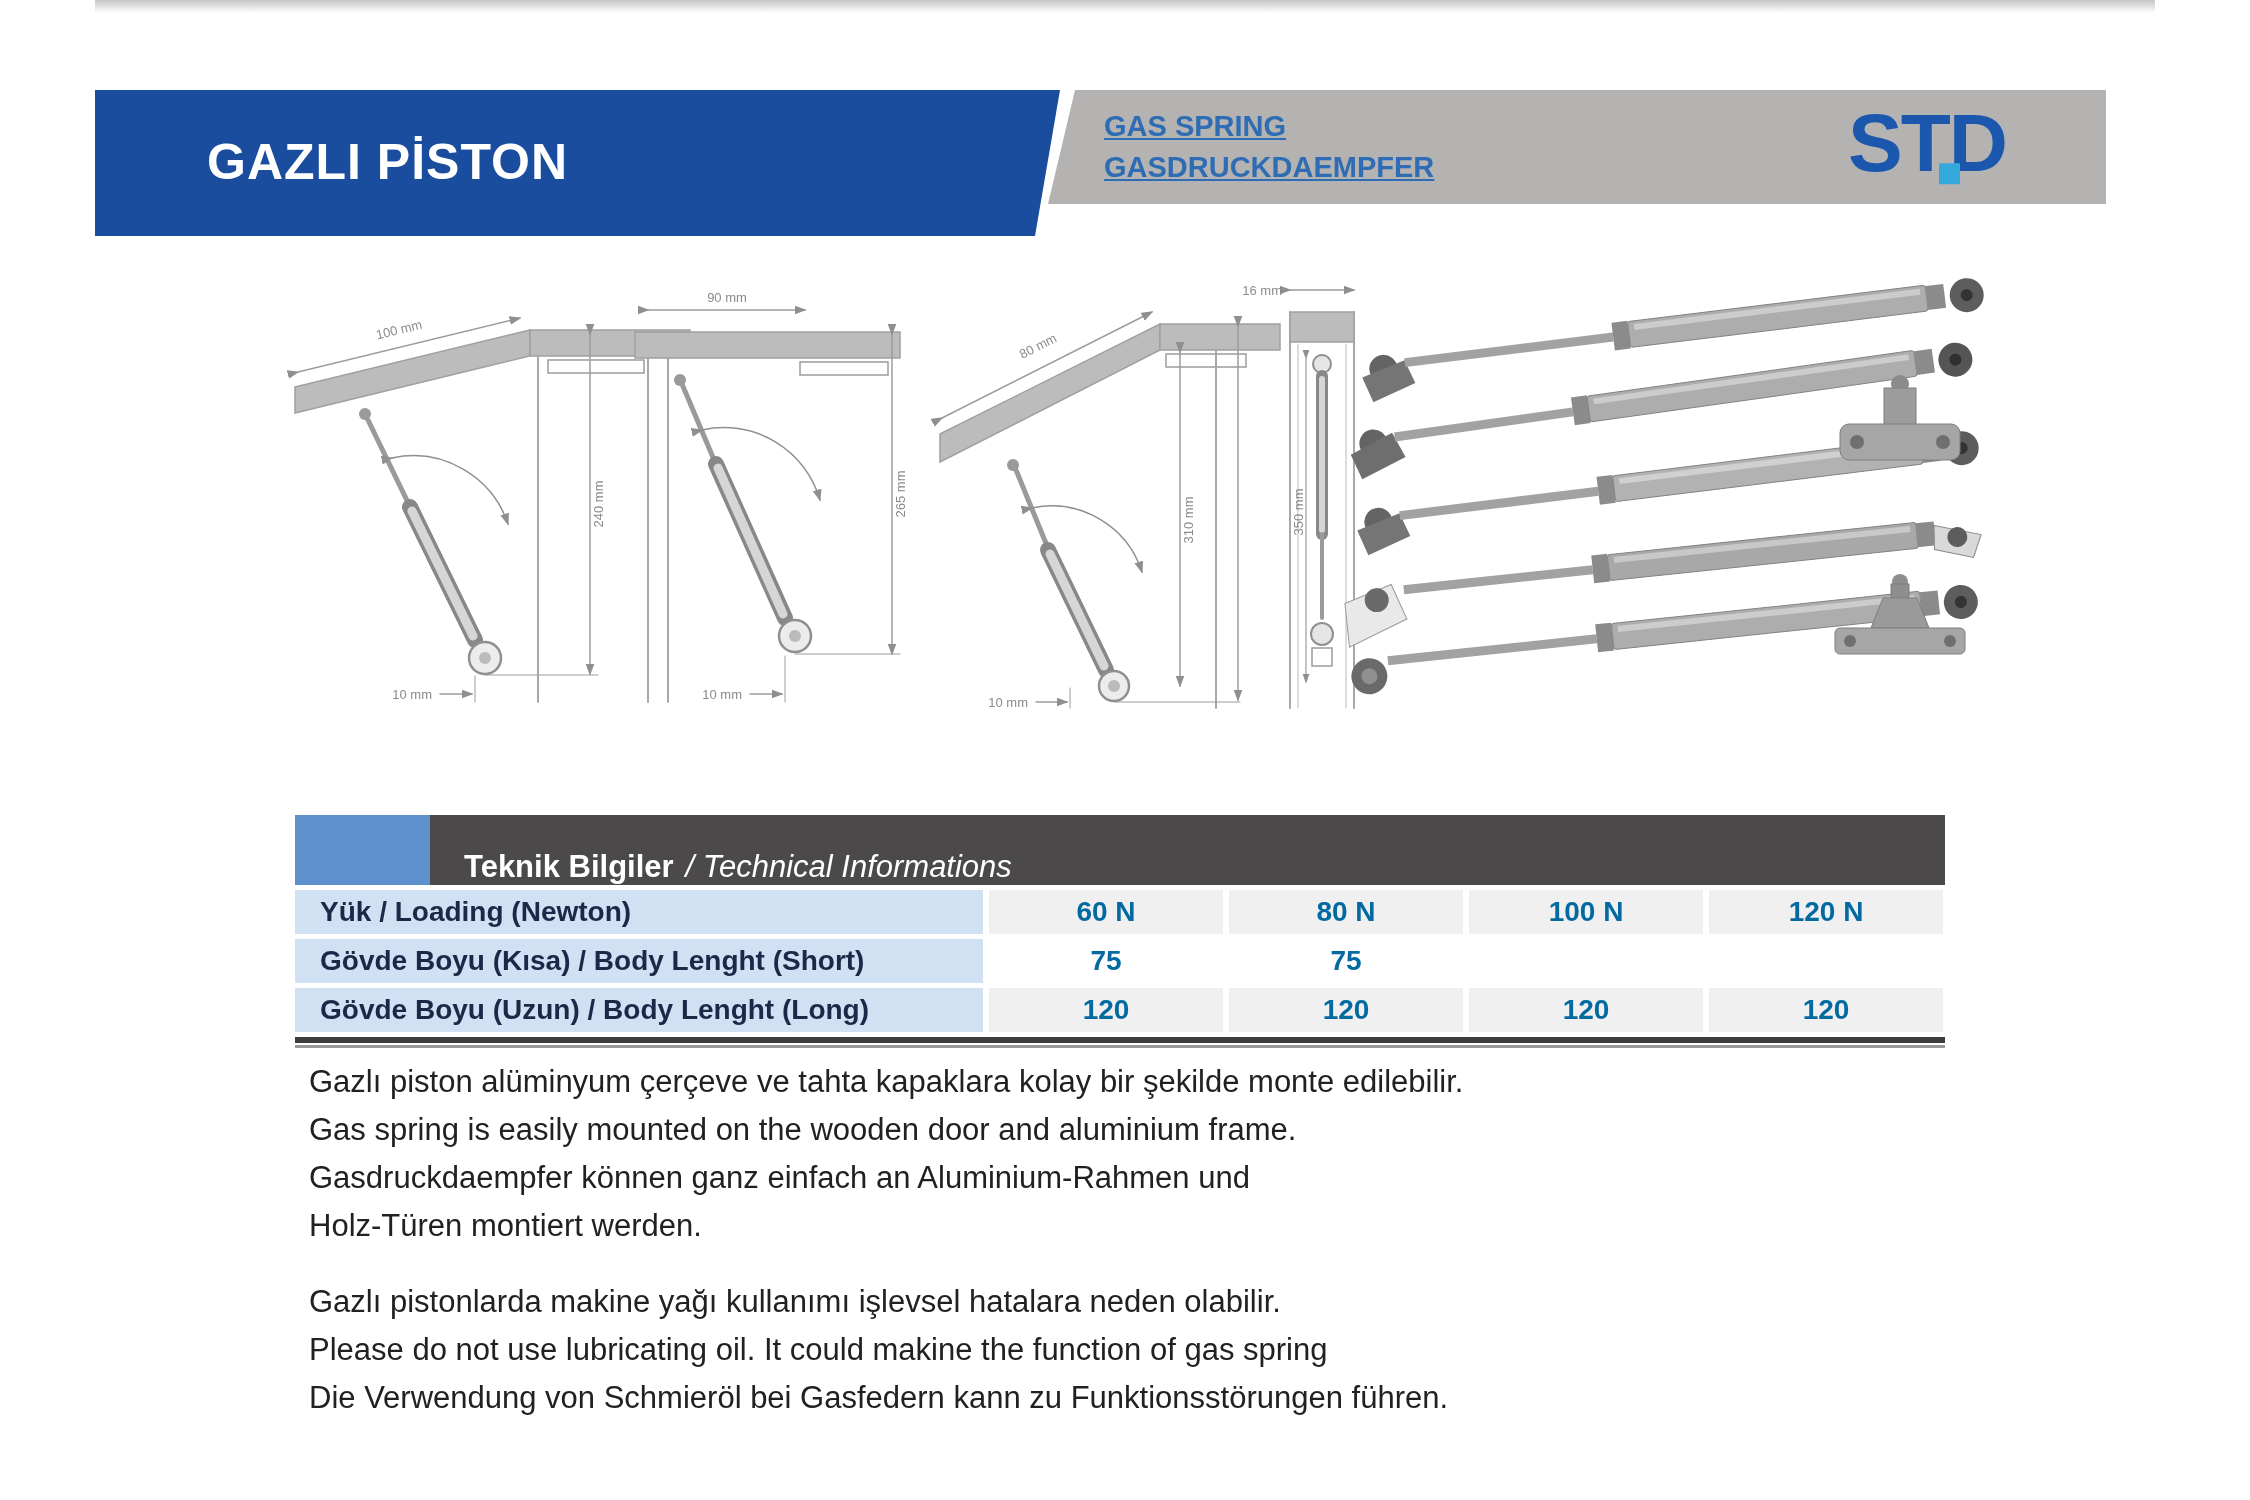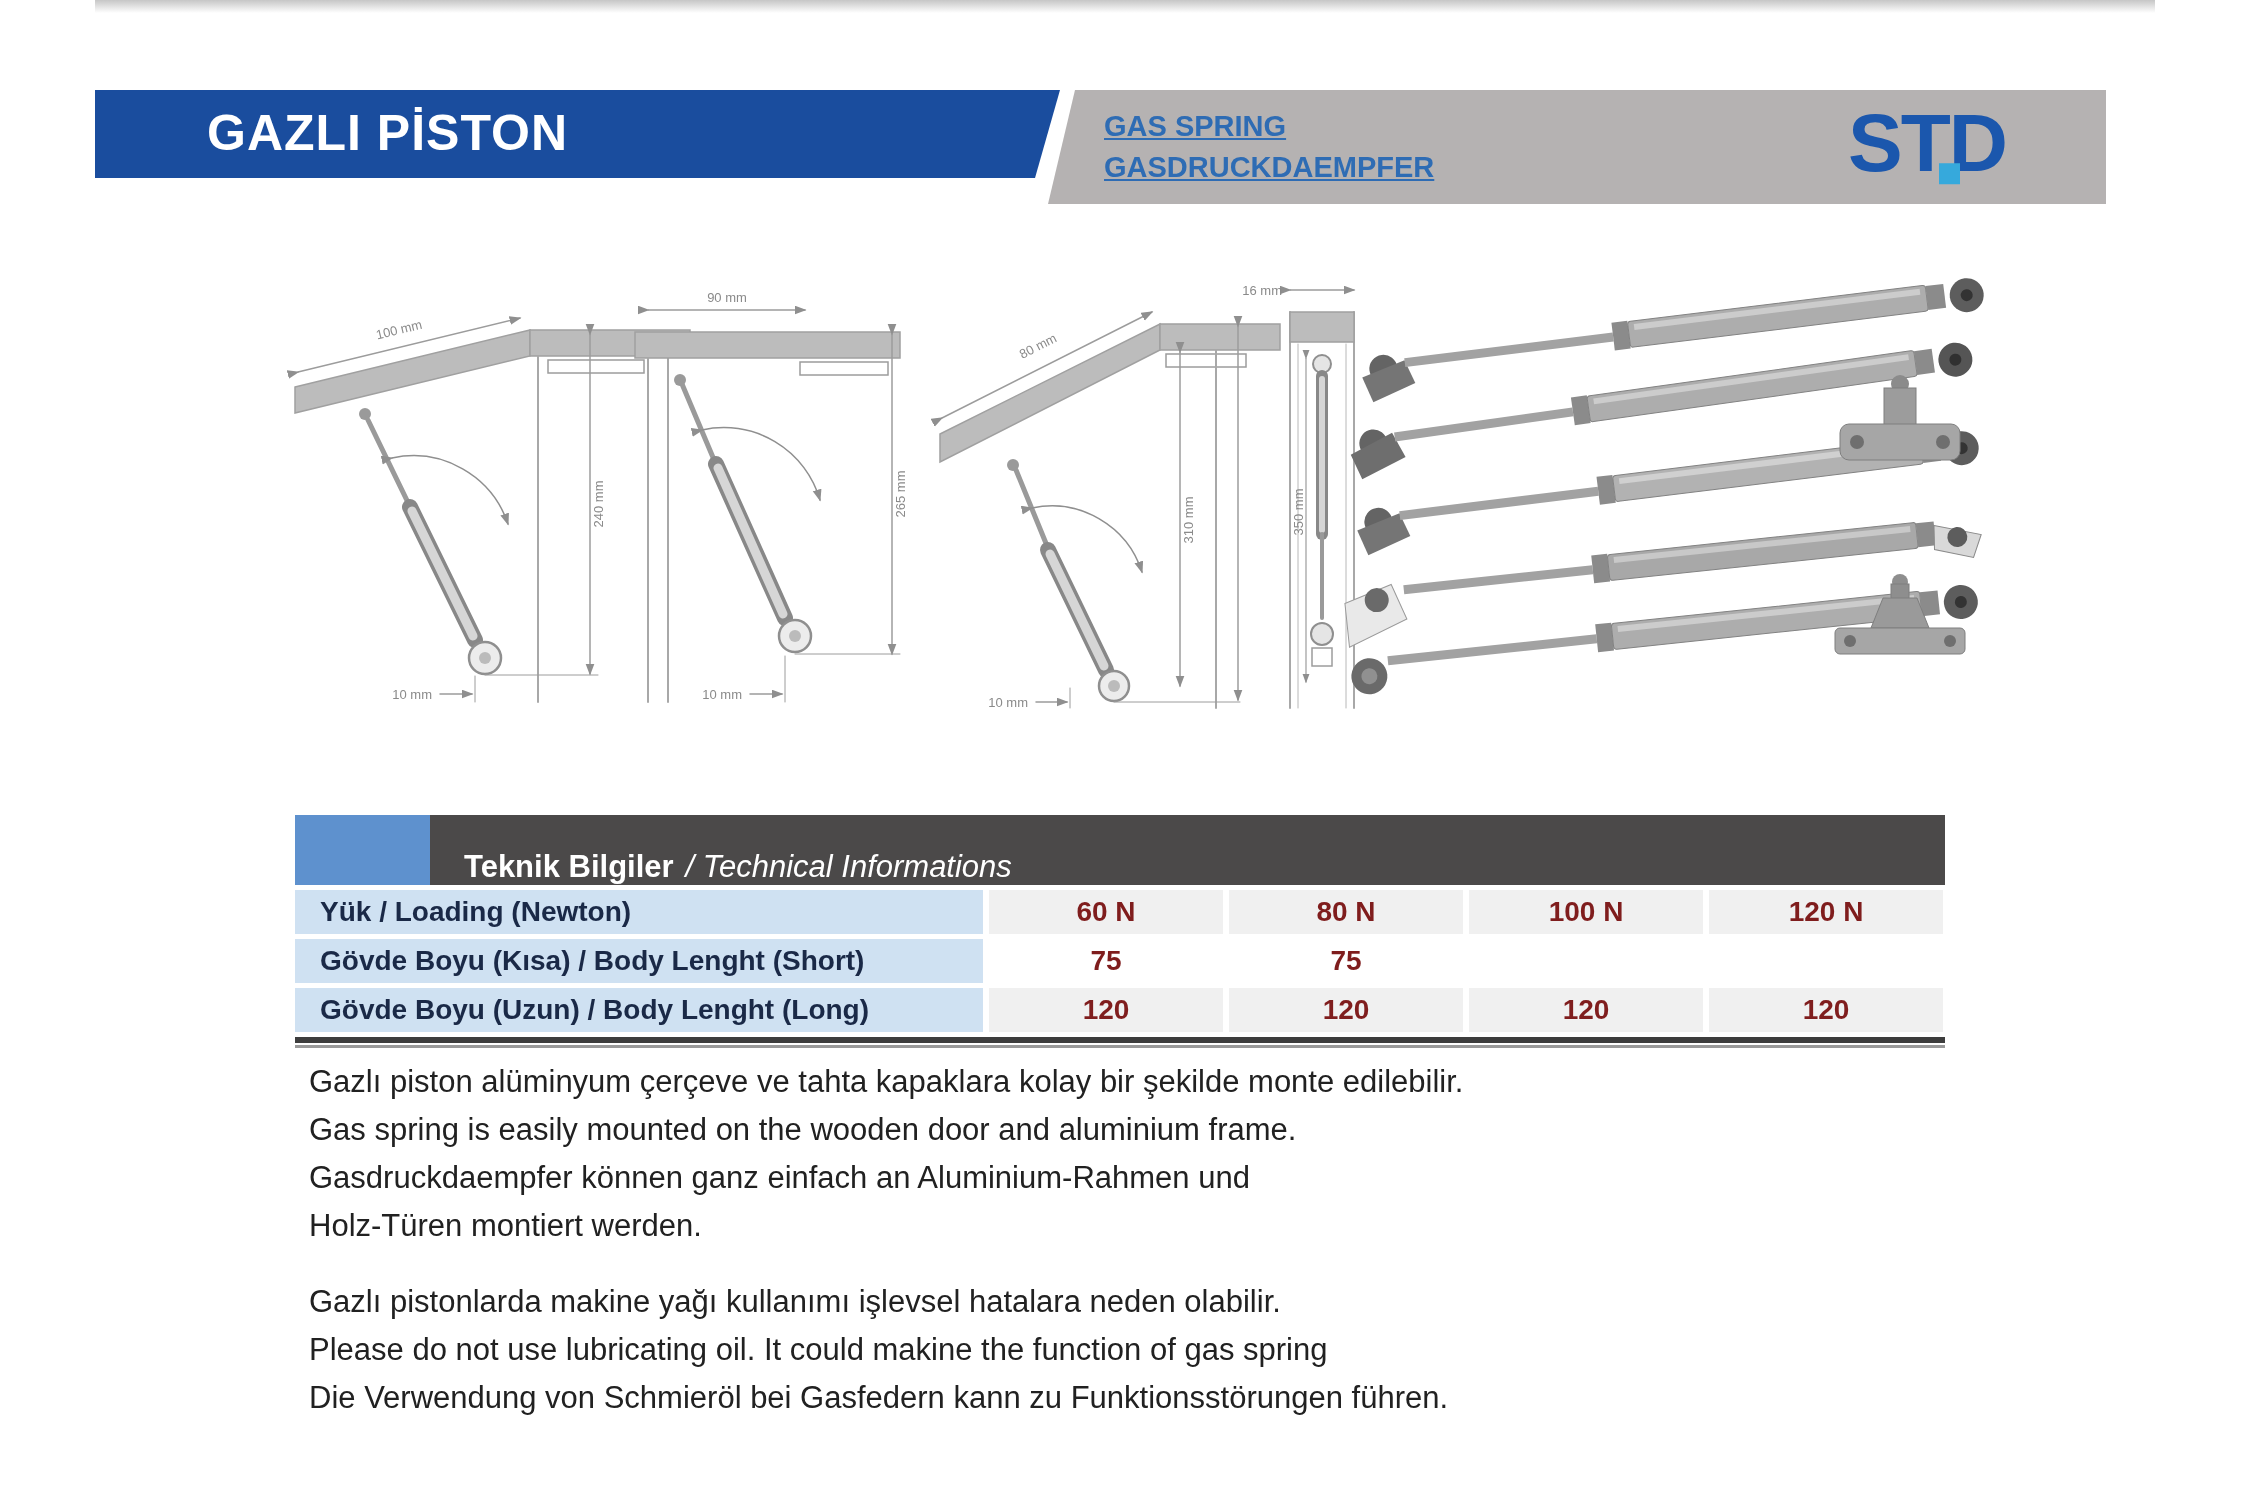--- a/index.html
+++ b/index.html
@@ -6,21 +6,21 @@
   html,body { background:#ffffff; }
   #page {
     position:relative; width:2250px; height:1500px; background:#ffffff;
     font-family:"Liberation Sans", sans-serif; overflow:hidden;
   }
   
   .top-strip { position:absolute; left:95px; top:0; width:2060px; height:13px;
     background:linear-gradient(to bottom,#c6c6c6,#ffffff); }
 
   
-  .hdr-blue { position:absolute; left:95px; top:90px; width:965px; height:88px;
+  .hdr-blue { position:absolute; left:95px; top:90px; width:965px; height:146px;
     background:#1a4d9e;
     clip-path:polygon(0 0, 100% 0, calc(100% - 25px) 100%, 0 100%); }
   .hdr-blue .title { position:absolute; left:112px; top:50%; transform:translateY(-52%);
     color:#ffffff; font-size:50px; font-weight:bold; letter-spacing:1px; }
   .hdr-gray { position:absolute; left:1048px; top:90px; width:1058px; height:114px;
     background:#b5b2b2;
     clip-path:polygon(27px 0, 100% 0, 100% 100%, 0 100%); }
   .hdr-gray .subtitles { position:absolute; left:56px; top:50%; transform:translateY(-50%);
     color:#2e6cb4; font-size:29px; font-weight:bold; line-height:41px;text-decoration:underline; }
   .logo { position:absolute; left:800px; top:50%; transform:translateY(-54%);
@@ -38,21 +38,21 @@
   .thead .blk-dark { flex:1; background:#4b4949; color:#ffffff; display:flex;
     align-items:flex-end; padding-left:34px; font-size:31px; }
   .thead .t-tr { font-weight:bold; }
   .thead .t-en { font-style:italic; margin-left:12px; font-weight:normal; }
   .trows { margin-top:5px; }
   .trow { display:grid; grid-template-columns:688px 234px 234px 234px 234px;
     column-gap:6px; height:44px; margin-bottom:5px; }
   .tlabel { background:#cfe1f2; display:flex; align-items:center; padding-left:25px;
     font-size:28px; font-weight:bold; color:#1a2947; }
   .tval { display:flex; align-items:center; justify-content:center;
-    font-size:28px; font-weight:bold; color:#7f1d1d; }
+    font-size:28px; font-weight:bold; color:#0369a1; }
   .rowA .tval { background:#f0f0f0; }
   .rowB .tval { background:#ffffff; }
   .tline1 { height:6px; background:#3d3d3d; margin-top:2px; }
   .tline2 { height:3px; background:#9a9a9a; margin-top:2px; }
 
   
   .para { position:absolute; left:296px; width:1500px; font-size:31px;
     line-height:48px; color:#212121;margin-left:13px; }
   .para1 { top:1058px; }
   .para2 { top:1278px; }

